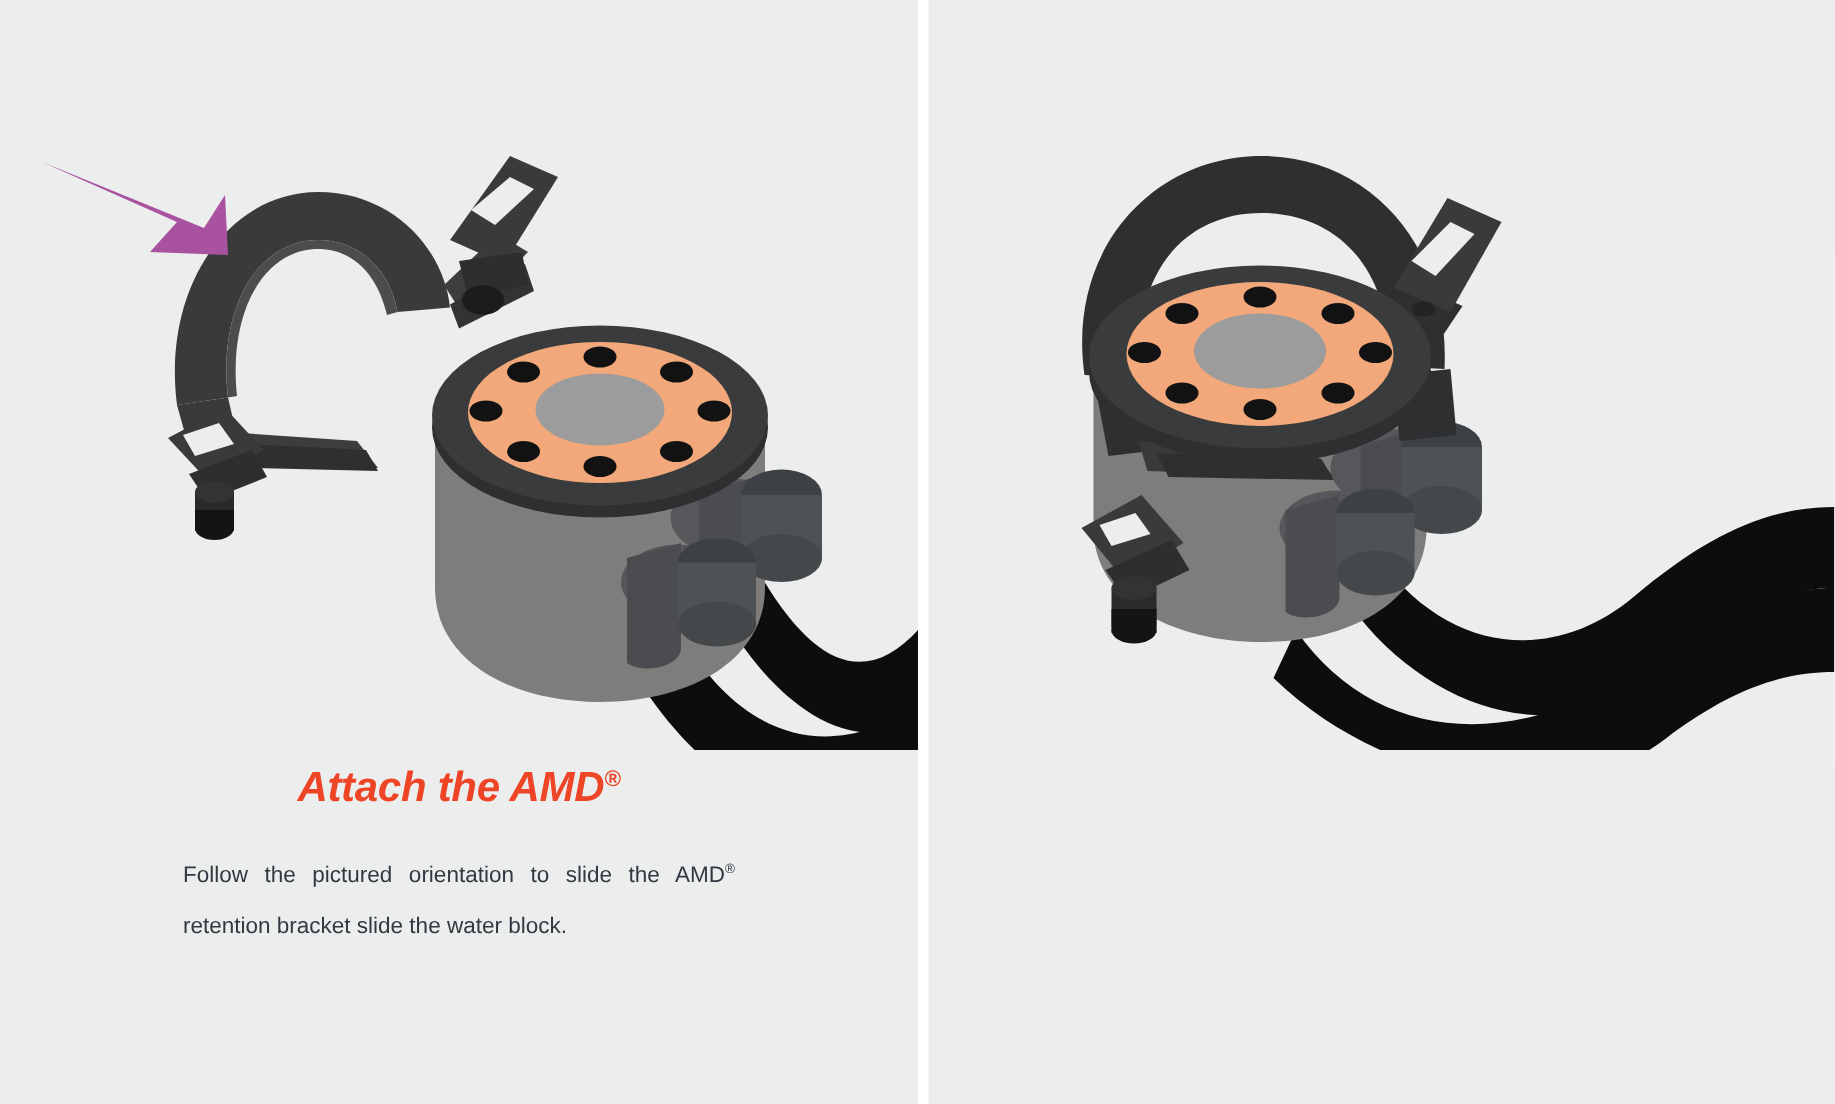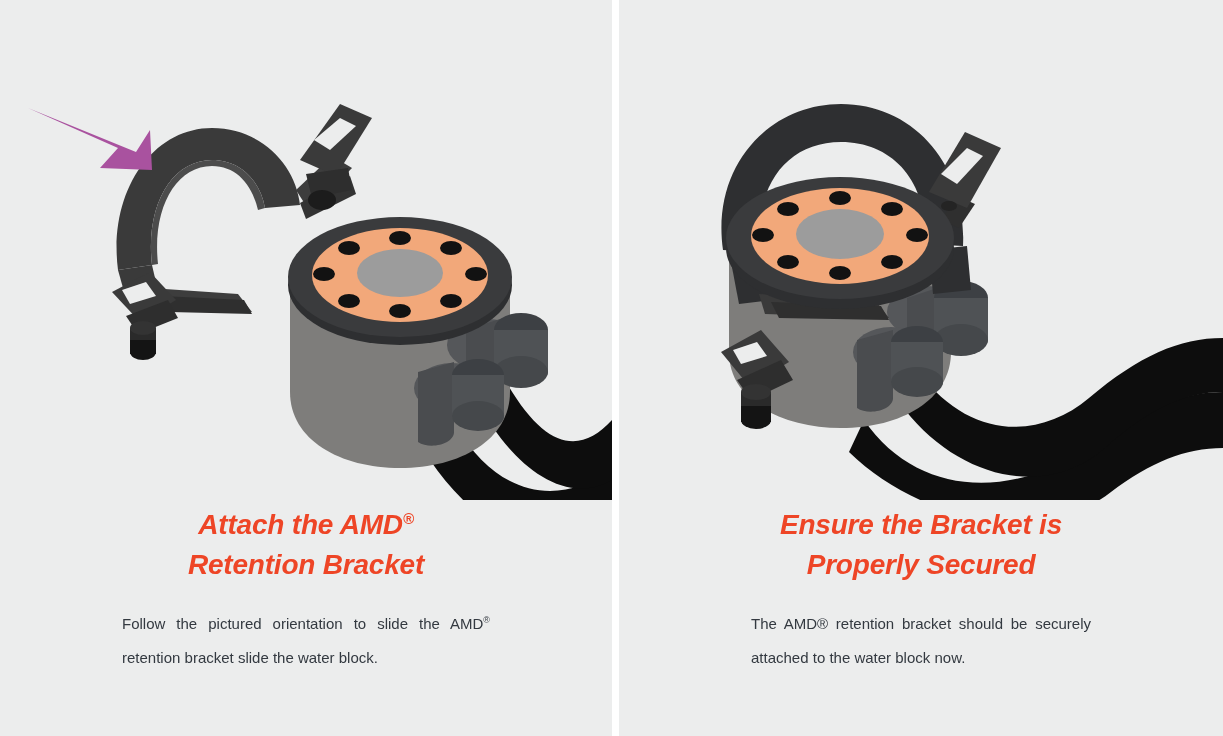--- a/index.html
+++ b/index.html
@@ -186,21 +186,20 @@
           <g>
             <path d="M28 108 L136 152 L150 130 L152 170 L100 168 L118 148 Z" fill="#a9529f"></path>
           </g>
         </g>
       </svg>
     </div>
 
     <div class="caption">
       <h2 class="heading">
         <span>Attach the AMD</span><span class="reg">®</span><br>
-        <span>Retention Bracket</span>
       </h2>
       <p class="body-text"><span>Follow the pictured orientation to slide the AMD</span><span class="reg">®</span><span> retention bracket slide the water block.</span></p>
     </div>
   </div>
 
   <div class="panel-gap"></div>
 
   <div class="panel panel-right">
 
     <div class="illustration">
@@ -288,22 +287,15 @@
               <ellipse cx="221" cy="273" rx="11" ry="7"></ellipse>
               <ellipse cx="169" cy="262" rx="11" ry="7"></ellipse>
               <ellipse cx="144" cy="235" rx="11" ry="7"></ellipse>
               <ellipse cx="169" cy="209" rx="11" ry="7"></ellipse>
             </g>
           </g>
         </g>
       </svg>
     </div>
 
-    <div class="caption">
-      <h2 class="heading">
-        <span>Ensure the Bracket is</span><br>
-        <span>Properly Secured</span>
-      </h2>
-      <p class="body-text">The AMD® retention bracket should be securely attached to the water block now.</p>
-    </div>
   </div>
 
 </div>
 
 </body></html>

